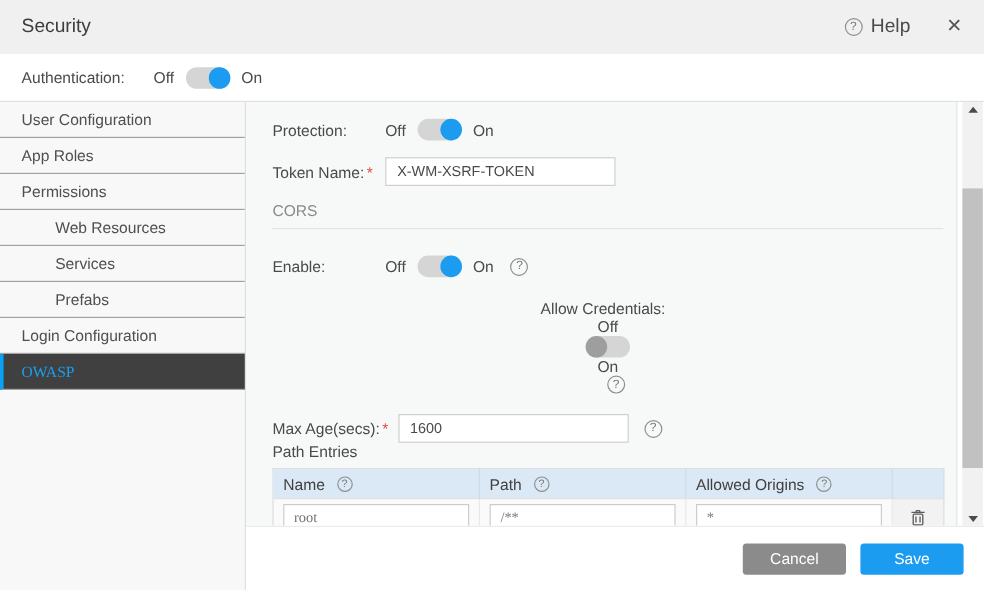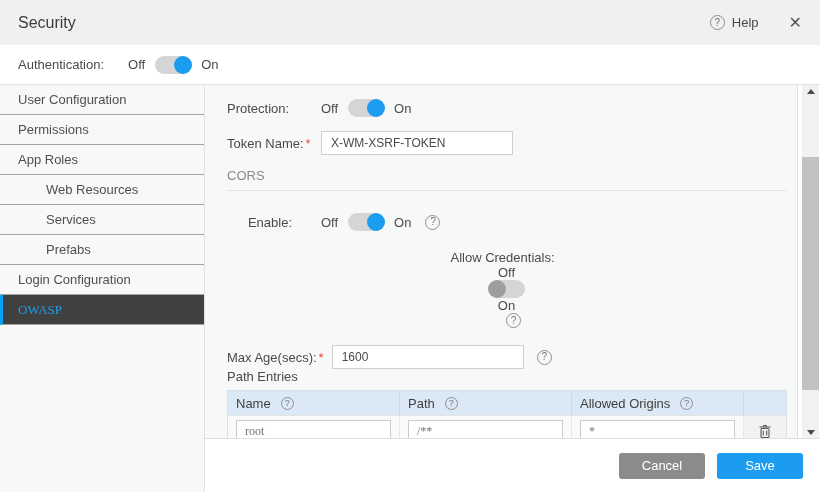--- a/index.html
+++ b/index.html
@@ -19,21 +19,21 @@
     padding: 0 18px; flex-shrink: 0;
   }
   .dlg-title { font-size: 16px; color: #3c3c3c; }
   .dlg-header-right { margin-left: auto; display: flex; align-items: center; }
   .qicon {
     display: inline-flex; align-items: center; justify-content: center;
     width: 15px; height: 15px; border: 1px solid #8f8f8f; border-radius: 50%;
     color: #777; font-size: 10px; line-height: 1; flex-shrink: 0;
     cursor: default; background: transparent;
   }
-  .help-label { margin-left: 7px; color: #4a4a4a; font-size: 13px; cursor: pointer; }
+  .help-label { margin-left: 7px; color: #4a4a4a; font-size: 16px; cursor: pointer; }
   .close-x { margin-left: 30px; font-size: 16px; color: #555; cursor: pointer; line-height: 1; }
 
   
   .auth-bar {
     height: 40px; background: #fff; border-bottom: 1px solid #e2e2e2;
     display: flex; align-items: center; padding: 0 18px; flex-shrink: 0;
   }
   .auth-bar .lbl { color: #4a4a4a; }
   .toggle-group { display: flex; align-items: center; }
   .tg-off { margin-left: 24px; color: #4a4a4a; }
@@ -89,21 +89,21 @@
     border-right: 4px solid transparent; border-top: 5px solid #4a4a4a; }
   .scroll-thumb { position: absolute; left: 0; top: 72px; width: 17px; height: 233px;
     background: #c1c1c1; cursor: pointer; }
 
   
   .frow { display: flex; align-items: center; }
   .frow .flabel { min-width: 86px; margin-right: 8px; color: #4a4a4a; flex-shrink: 0; }
   .req { color: #e5493d; margin-left: 2px; }
   .row-protection { margin-top: 14px; }
   .row-token { margin-top: 14px; }
-  .row-enable { margin-top: 22px; text-align: center; }
+  .row-enable { margin-top: 22px; }
   .row-creds { margin-top: 19px; flex-direction: column; }
   .row-maxage { margin-top: 17px; }
   .txt-input {
     width: 192px; height: 24px; border: 1px solid #cfcfcf; background: #fff;
     padding: 0 9px; font-size: 12px; color: #4a4a4a;
     font-family: "Liberation Sans", "DejaVu Sans", sans-serif; outline: none;
   }
   .frow .qicon { margin-left: 14px; }
   .frow .qicon.after-input { margin-left: 13px; }
 
@@ -180,22 +180,22 @@
           <span class="knob"></span>
         </span>
       <span class="tg-on">On</span>
     </span>
   </div>
 
   <div class="dlg-body">
 
     <div class="sidebar">
       <div class="side-item">User Configuration</div>
+      <div class="side-item">App Roles</div>
       <div class="side-item">Permissions</div>
-      <div class="side-item">App Roles</div>
       <div class="side-item indent">Web Resources</div>
       <div class="side-item indent">Services</div>
       <div class="side-item indent">Prefabs</div>
       <div class="side-item">Login Configuration</div>
       <div class="side-item active">OWASP</div>
     </div>
 
     <div class="main">
 
       <div class="scrollarea">

